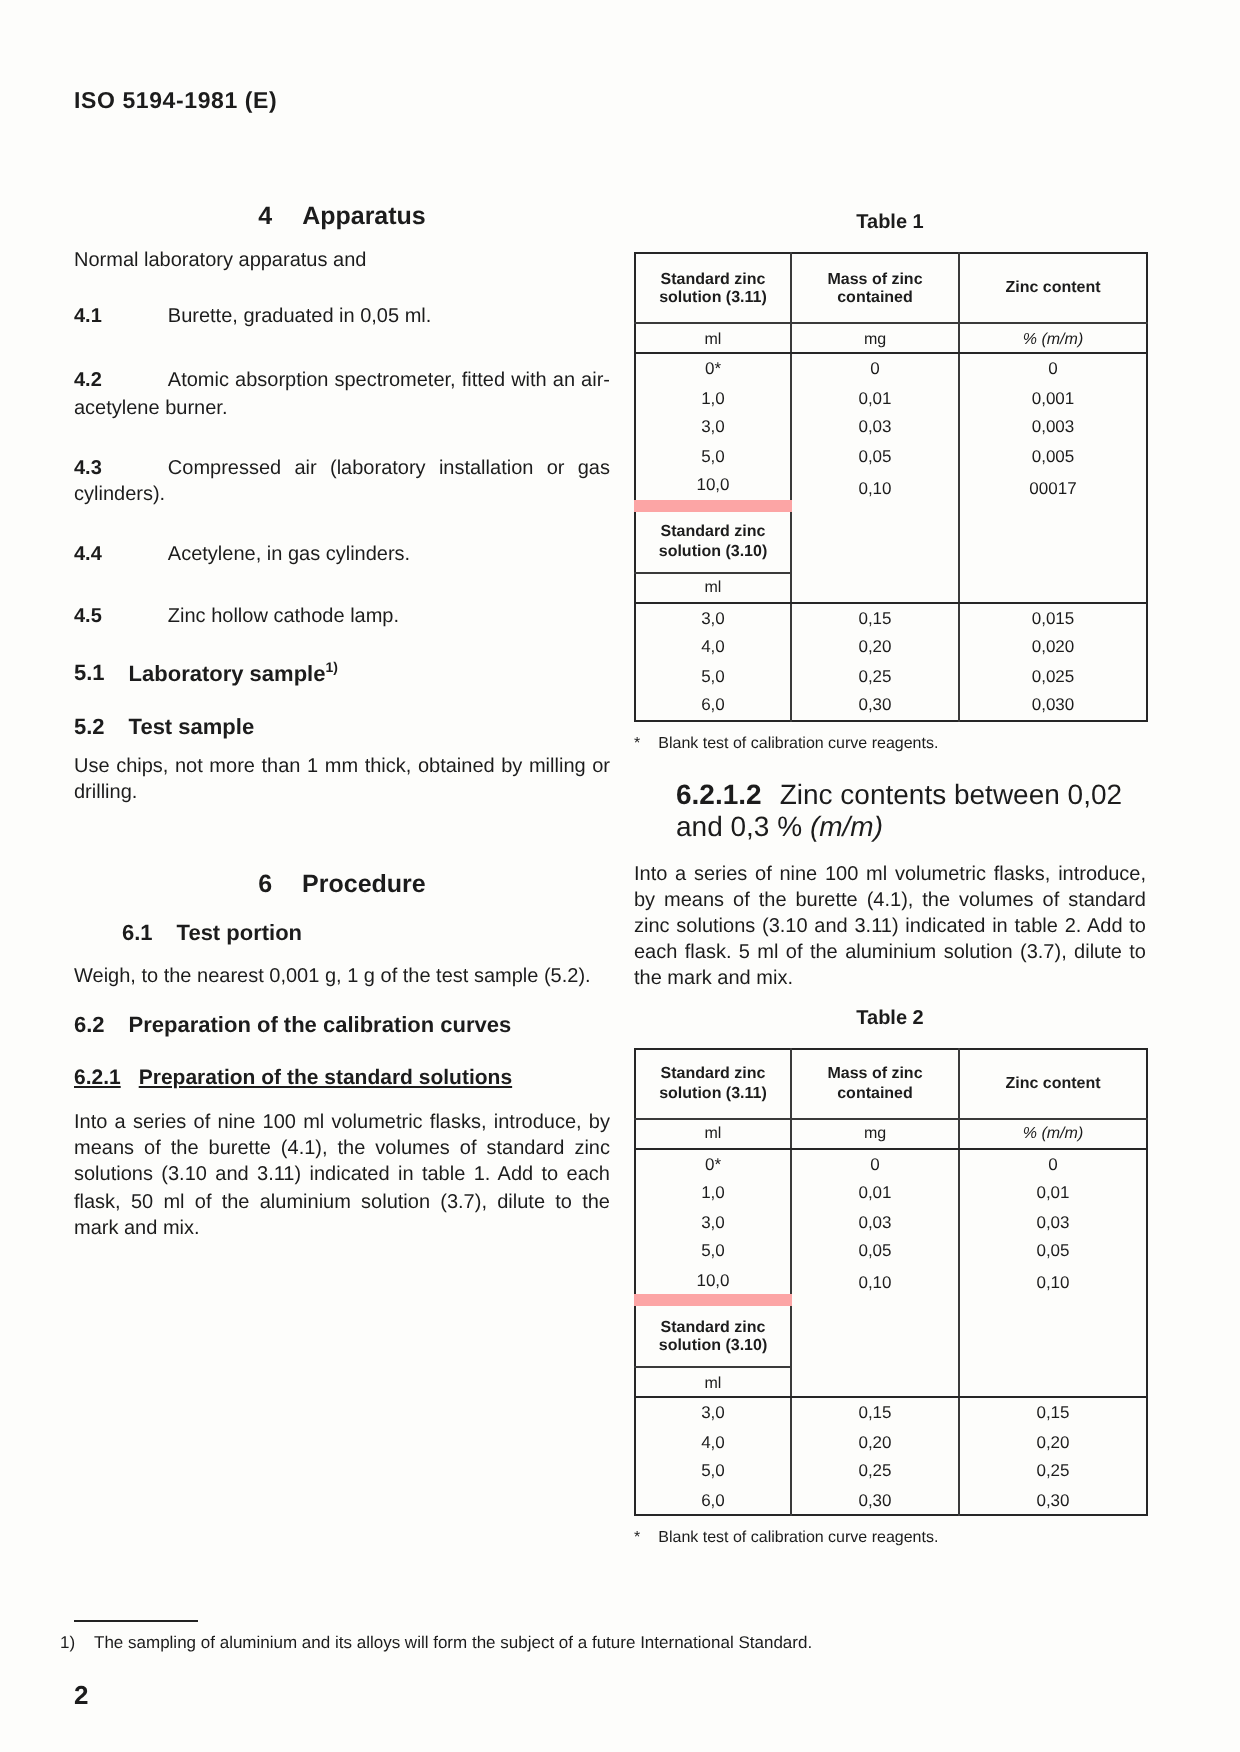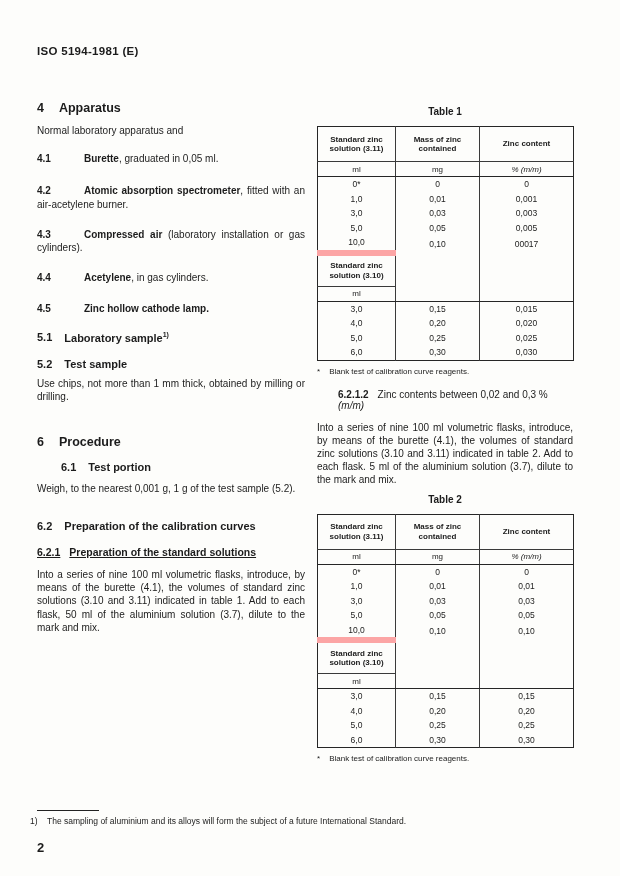--- a/index.html
+++ b/index.html
@@ -1,35 +1,35 @@
 <!DOCTYPE html>
 <html><head>
 <meta charset="utf-8">
 <style>
   html,body { margin:0; padding:0; background:#ffffff; }
   .page {
     position:relative; width:620px; height:876px; overflow:hidden;
     background:#fdfdfb; color:#1c1c1c;
     font-family:"Liberation Sans", sans-serif;
   }
-  .b { font-weight:bold;padding-left:20px; }
+  .b { font-weight:normal;padding-left:20px; }
   .doc-id { position:absolute; left:37px; top:45px; font-weight:bold; font-size:11.5px; letter-spacing:0.3px; }
 
   .col-left  { position:absolute; left:37px;  top:101px; width:268px; }
   .col-right { position:absolute; left:317px; top:100px; width:256px; }
 
   p { margin:0; }
   .para { font-size:10px; line-height:13.2px; text-align:justify; }
-  .h-sec  { font-size:12.5px; font-weight:bold; }
+  .h-sec  { font-size:12.5px; font-weight:bold;text-align:center; }
   .h-sec .num  { margin-right:15px; }
   .h-sub  { font-size:11px; font-weight:bold; }
   .h-sub .num  { margin-right:12px; }
   .h-sub4 { font-size:10.5px; font-weight:bold; }
   .h-sub4 .num { margin-right:9px; }
-  .h-sub5 { font-size:10px;padding-left:21px; }
+  .h-sub5 { font-size:14px;padding-left:21px; }
   .h-sub5 .num { font-weight:bold; margin-right:9px; }
   .item { font-size:10px; line-height:13.2px; text-align:justify; }
   .item .num { font-weight:bold; margin-right:13px; }
   sup { font-size:7px; }
 
   .tbl-caption { text-align:center; font-weight:bold; font-size:10px; line-height:12px; }
   table.tbl {
     border-collapse:collapse; width:256px; table-layout:fixed;
     border:1.5px solid #262626; margin-top:8px;
   }
@@ -69,21 +69,21 @@
     <p class="item" style="margin-top:17px;"><span class="num">4.4</span><span class="b">Acetylene</span><span>, in gas cylinders.</span></p>
     <p class="item" style="margin-top:18px;"><span class="num">4.5</span><span class="b">Zinc hollow cathode lamp.</span><span></span></p>
 
     <p class="h-sub" style="margin-top:15px;"><span class="num">5.1</span><span>Laboratory sample</span><sup>1)</sup></p>
     <p class="h-sub" style="margin-top:15px;"><span class="num">5.2</span><span>Test sample</span></p>
     <p class="para" style="margin-top:7px;">Use chips, not more than 1 mm thick, obtained by milling or drilling.</p>
 
     <p class="h-sec" style="margin-top:31px;"><span class="num">6</span><span>Procedure</span></p>
     <p class="h-sub" style="margin-top:12px;padding-left:24px;"><span class="num">6.1</span><span>Test portion</span></p>
     <p class="para" style="margin-top:9px;">Weigh, to the nearest 0,001 g, 1 g of the test sample (5.2).</p>
-    <p class="h-sub" style="margin-top:25px;"><span class="num">6.2</span><span>Preparation of the calibration curves</span></p>
+    <p class="h-sub" style="margin-top:12px;"><span class="num">6.2</span><span>Preparation of the calibration curves</span></p>
     <p class="h-sub4" style="margin-top:14px;text-decoration:underline;"><span class="num">6.2.1</span><span>Preparation of the standard solutions</span></p>
     <p class="para" style="margin-top:10px;">Into a series of nine 100 ml volumetric flasks, introduce, by means of the burette (4.1), the volumes of standard zinc solutions (3.10 and 3.11) indicated in table 1. Add to each flask, 50 ml of the aluminium solution (3.7), dilute to the mark and mix.</p>
   </div>
 
   <div class="col-right">
 
     <div class="tbl-caption" style="margin-top:6px;">Table 1</div>
     <table class="tbl">
       <colgroup>
           <col style="width:78px;">

